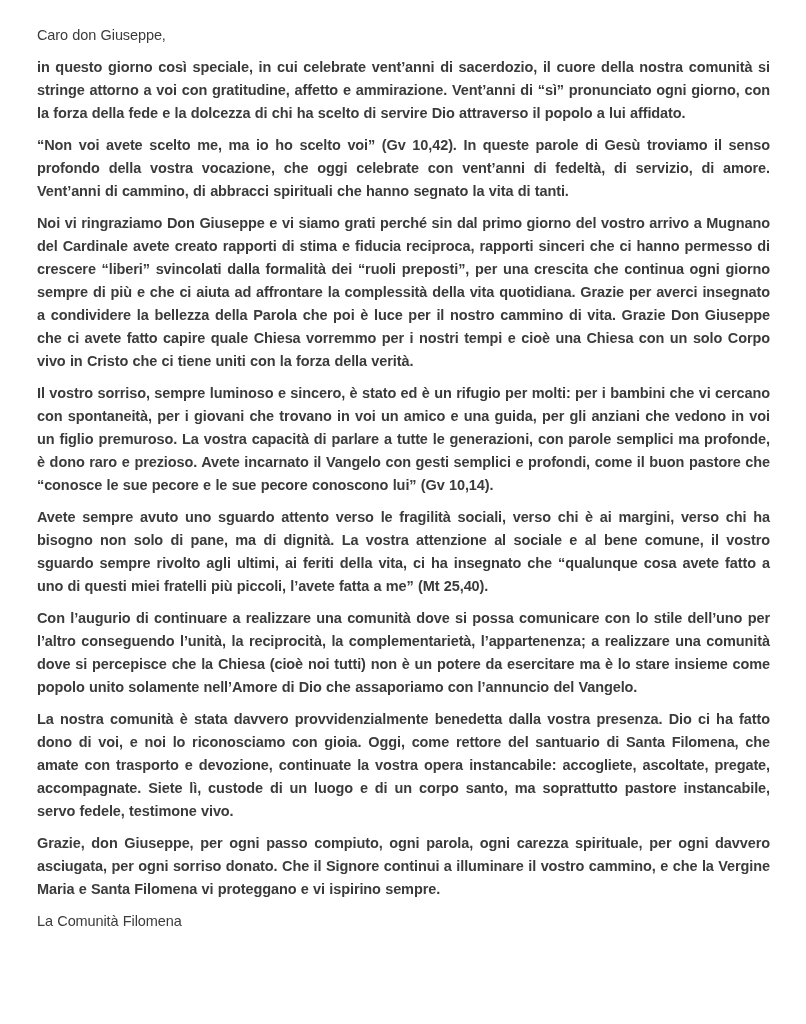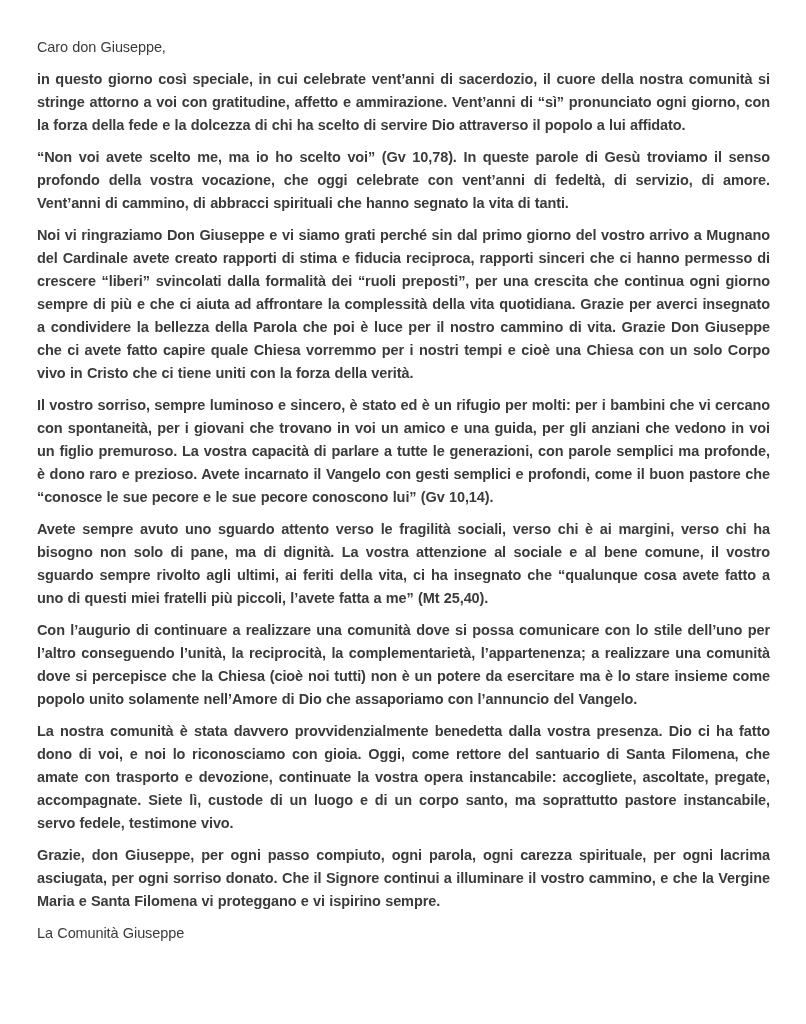--- a/index.html
+++ b/index.html
@@ -10,21 +10,21 @@
   body {
     width: 806px;
     height: 1024px;
     overflow: hidden;
     font-family: "Liberation Sans", "DejaVu Sans", sans-serif;
   }
   .page {
     box-sizing: border-box;
     width: 806px;
     height: 1024px;
-    padding: 36px 36px 30px 37px;
+    padding: 24px 36px 30px 37px;
     background: #ffffff;
     color: #3b3b3b;
     border-radius: 16px;
   }
   .letter {
     font-size: 14.5px;
     line-height: 23px;
     letter-spacing: -0.1px;
     word-spacing: 0.4px;
   }
@@ -44,22 +44,22 @@
   }
 </style>
 </head>
 <body>
 
 <div class="page" style="color: rgb(59, 59, 59); background: rgb(255, 255, 255);">
   <div class="letter">
     <p class="salutation">Caro don Giuseppe,</p>
 
     <p class="body-par">in questo giorno così speciale, in cui celebrate vent’anni di sacerdozio, il cuore della nostra comunità si stringe attorno a voi con gratitudine, affetto e ammirazione. Vent’anni di “sì” pronunciato ogni giorno, con la forza della fede e la dolcezza di chi ha scelto di servire Dio attraverso il popolo a lui affidato.</p>
-    <p class="body-par">“Non voi avete scelto me, ma io ho scelto voi” (Gv 10,78). In queste parole di Gesù troviamo il senso profondo della vostra vocazione, che oggi celebrate con vent’anni di fedeltà, di servizio, di amore. Vent’anni di cammino, di abbracci spirituali che hanno segnato la vita di tanti.</p>
+    <p class="body-par">“Non voi avete scelto me, ma io ho scelto voi” (Gv 10,42). In queste parole di Gesù troviamo il senso profondo della vostra vocazione, che oggi celebrate con vent’anni di fedeltà, di servizio, di amore. Vent’anni di cammino, di abbracci spirituali che hanno segnato la vita di tanti.</p>
     <p class="body-par">Noi vi ringraziamo Don Giuseppe e vi siamo grati perché sin dal primo giorno del vostro arrivo a Mugnano del Cardinale avete creato rapporti di stima e fiducia reciproca, rapporti sinceri che ci hanno permesso di crescere “liberi” svincolati dalla formalità dei “ruoli preposti”, per una crescita che continua ogni giorno sempre di più e che ci aiuta ad affrontare la complessità della vita quotidiana. Grazie per averci insegnato a condividere la bellezza della Parola che poi è luce per il nostro cammino di vita. Grazie Don Giuseppe che ci avete fatto capire quale Chiesa vorremmo per i nostri tempi e cioè una Chiesa con un solo Corpo vivo in Cristo che ci tiene uniti con la forza della verità.</p>
     <p class="body-par">Il vostro sorriso, sempre luminoso e sincero, è stato ed è un rifugio per molti: per i bambini che vi cercano con spontaneità, per i giovani che trovano in voi un amico e una guida, per gli anziani che vedono in voi un figlio premuroso. La vostra capacità di parlare a tutte le generazioni, con parole semplici ma profonde, è dono raro e prezioso. Avete incarnato il Vangelo con gesti semplici e profondi, come il buon pastore che “conosce le sue pecore e le sue pecore conoscono lui” (Gv 10,14).</p>
     <p class="body-par">Avete  sempre avuto uno sguardo attento verso le fragilità sociali, verso chi è ai margini, verso chi ha bisogno non solo di pane, ma di dignità. La vostra attenzione al sociale e al bene comune, il vostro sguardo sempre rivolto agli ultimi, ai feriti della vita, ci ha insegnato che “qualunque cosa avete fatto a uno di questi miei fratelli più piccoli, l’avete fatta a me” (Mt 25,40).</p>
     <p class="body-par">Con l’augurio di continuare a realizzare una comunità dove si possa comunicare con lo stile dell’uno per l’altro conseguendo l’unità, la reciprocità, la complementarietà, l’appartenenza; a realizzare  una comunità dove si percepisce che la Chiesa (cioè noi tutti) non è un potere da esercitare ma è lo stare insieme come  popolo unito solamente nell’Amore di Dio che assaporiamo con l’annuncio del  Vangelo.</p>
     <p class="body-par">La nostra comunità è stata davvero provvidenzialmente benedetta dalla vostra presenza. Dio ci ha fatto dono di voi, e noi lo riconosciamo con gioia. Oggi, come rettore del santuario di Santa Filomena, che amate con trasporto e devozione, continuate la vostra opera instancabile: accogliete, ascoltate, pregate, accompagnate. Siete lì, custode di un luogo e di un corpo santo, ma soprattutto pastore instancabile, servo fedele, testimone vivo.</p>
-    <p class="body-par">Grazie, don Giuseppe, per ogni passo compiuto, ogni parola, ogni carezza spirituale, per ogni lacrima asciugata, per ogni sorriso donato. Che il Signore continui a illuminare il vostro cammino, e che la Vergine Maria e Santa Filomena vi proteggano e vi ispirino sempre.</p>
-    <p class="signature">La Comunità Giuseppe</p>
+    <p class="body-par">Grazie, don Giuseppe, per ogni passo compiuto, ogni parola, ogni carezza spirituale, per ogni davvero asciugata, per ogni sorriso donato. Che il Signore continui a illuminare il vostro cammino, e che la Vergine Maria e Santa Filomena vi proteggano e vi ispirino sempre.</p>
+    <p class="signature">La Comunità Filomena</p>
   </div>
 </div>
 
 </body></html>

